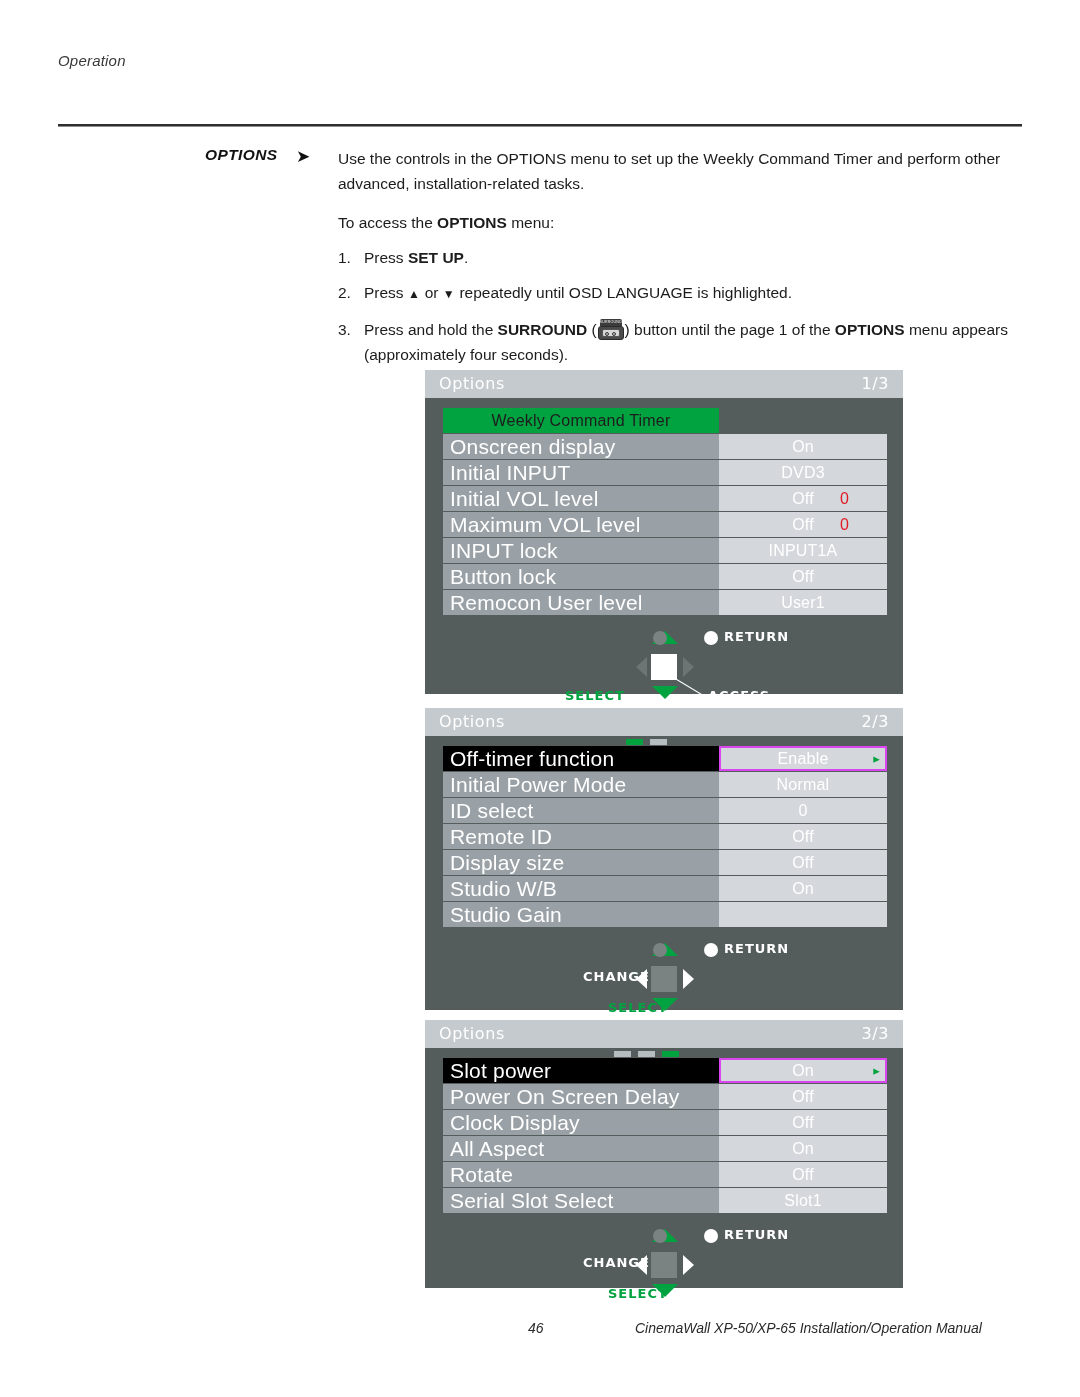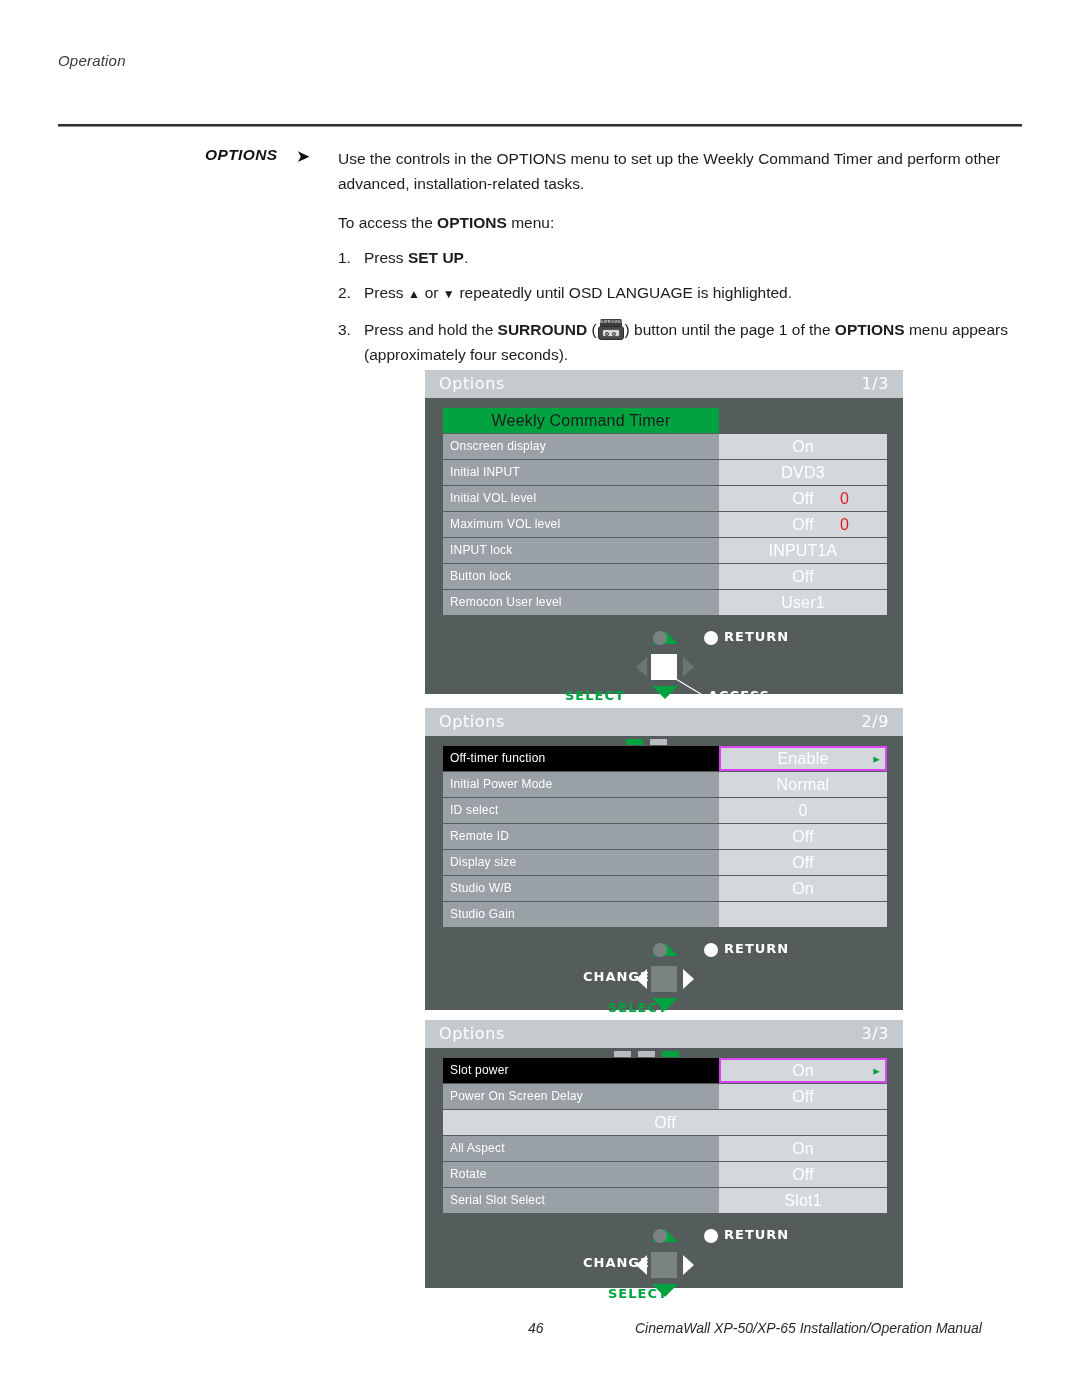--- a/index.html
+++ b/index.html
@@ -197,21 +197,21 @@
   .row {
     display: flex;
     height: 25px;
     margin-bottom: 1px;
     font-family: Liberation Sans, sans-serif;
   }
   .row .label {
     flex: 0 0 276px;
     background: #9aa1a6;
     color: #ffffff;
-    font-size: 12px;
+    font-size: 21px;
     line-height: 25px;
     padding-left: 7px;
     box-sizing: border-box;
     letter-spacing: 0.2px;
     white-space: nowrap;
     overflow: hidden;
   }
   .row .value {
     flex: 1 1 auto;
     background: #d4d8dc;
@@ -445,21 +445,21 @@
       <span class="navtext green" style="left:122px; top:63px;">SELECT</span>
       <span class="leader" style="left:232px; top:53px;"></span>
       <span class="navtext" style="left:265px; top:63px;">ACCESS</span>
     </div>
   </div>
 </div>
 
 <div class="osd p2">
   <div class="osd-title">
     <span class="t">Options</span>
-    <span class="pg">2/9</span>
+    <span class="pg">2/3</span>
   </div>
   <div class="osd-body">
     <div class="pagedots">
       <span class="on"></span>
       <span></span>
     </div>
     <div class="rows">
       <div class="row selected">
         <div class="label">Off-timer function</div>
         <div class="value"><span>Enable</span><span class="chev">▸</span></div>
@@ -521,20 +521,21 @@
     <div class="rows">
       <div class="row selected">
         <div class="label">Slot power</div>
         <div class="value"><span>On</span><span class="chev">▸</span></div>
       </div>
       <div class="row">
         <div class="label">Power On Screen Delay</div>
         <div class="value">Off</div>
       </div>
       <div class="row">
+        <div class="label">Clock Display</div>
         <div class="value">Off</div>
       </div>
       <div class="row">
         <div class="label">All Aspect</div>
         <div class="value">On</div>
       </div>
       <div class="row">
         <div class="label">Rotate</div>
         <div class="value">Off</div>
       </div>

